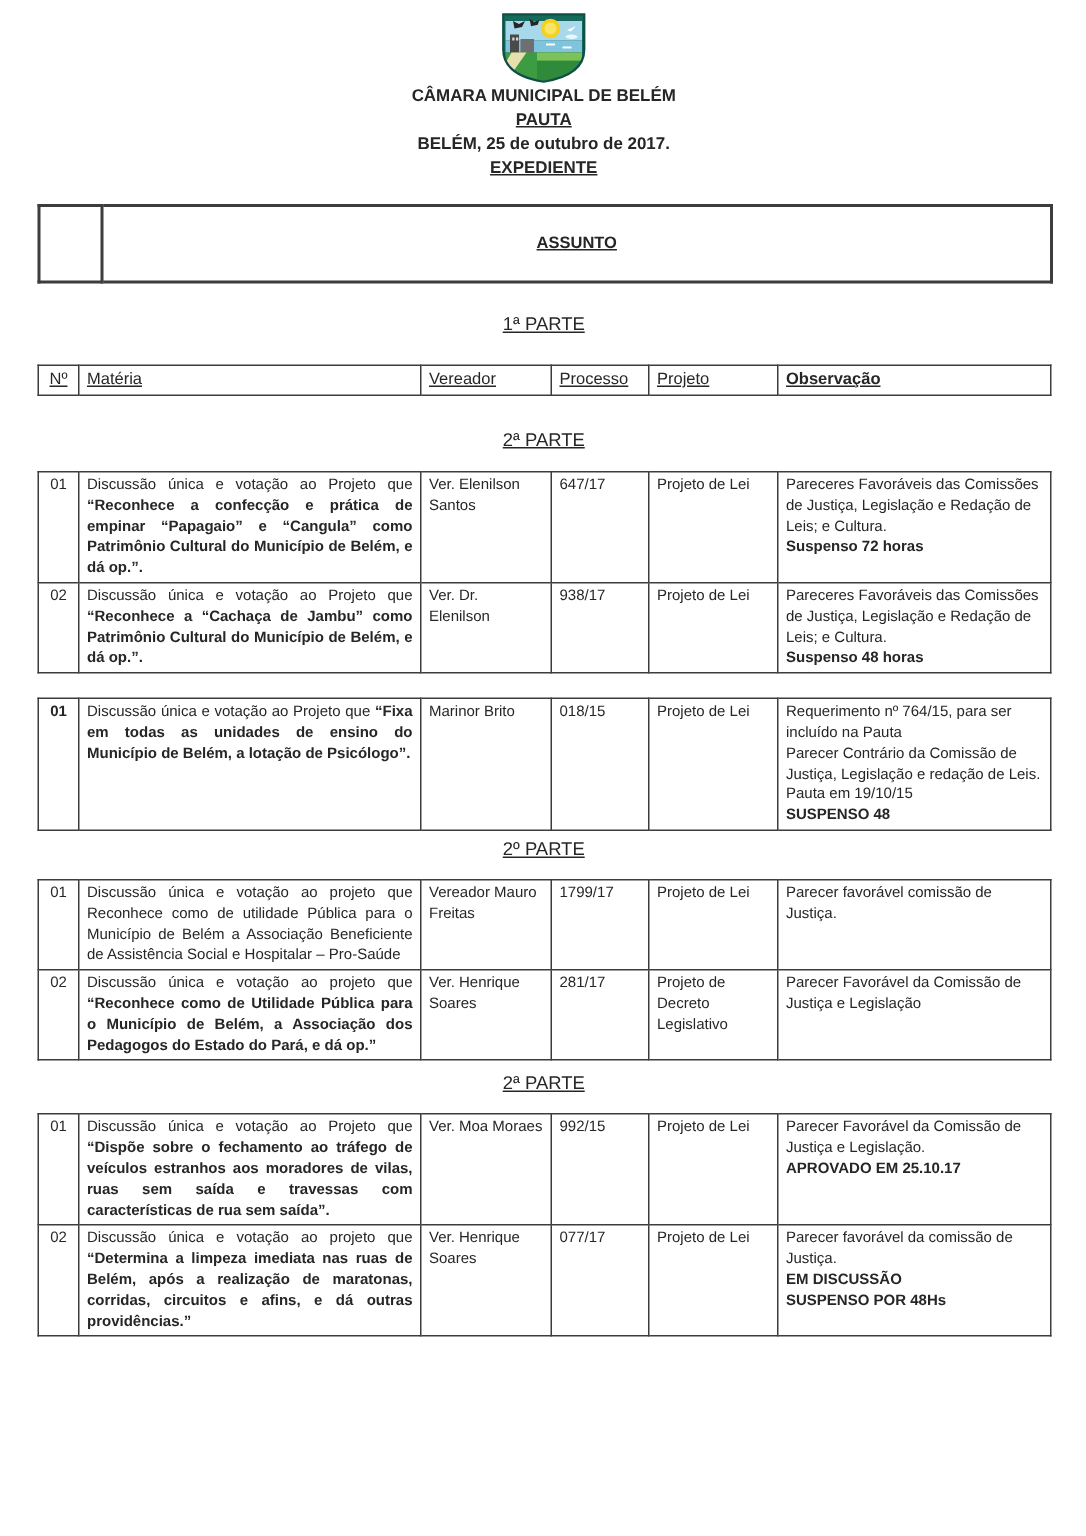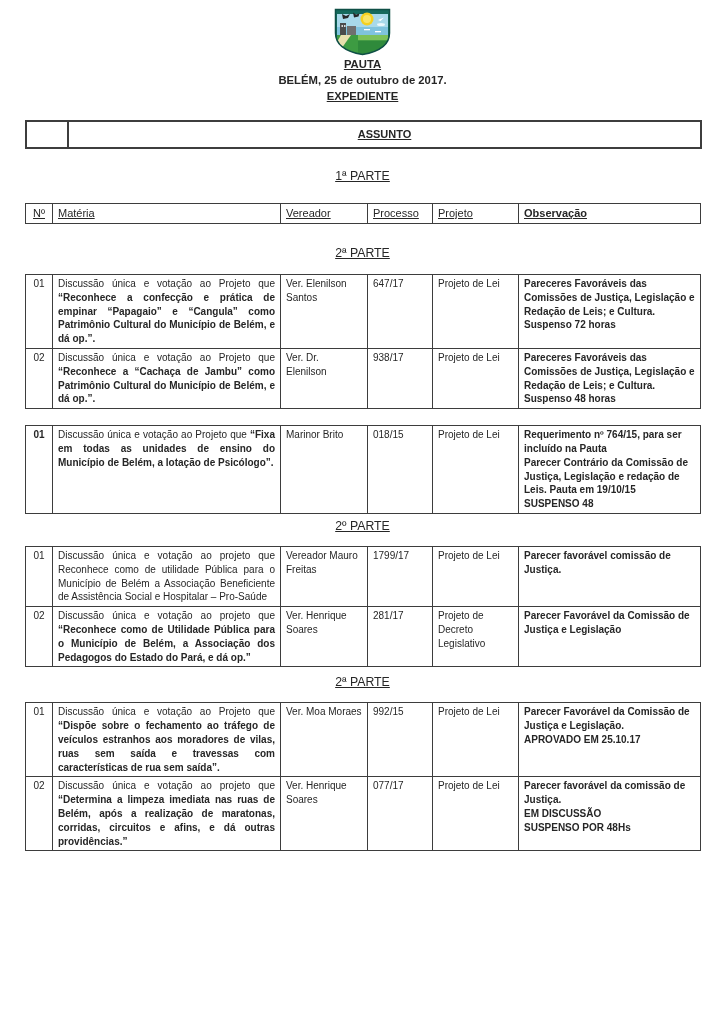--- a/index.html
+++ b/index.html
@@ -22,34 +22,34 @@
   table { border-collapse:collapse; table-layout:fixed; width:675px; }
   td {
     border:1.5px solid #3d3d3d;
     padding:2px 5px;
     font-size:10px;
     line-height:13.8px;
     vertical-align:top;
     overflow:hidden;
   }
   .assunto-tbl { margin-top:16px; }
-  .assunto-tbl td { border:2px solid #3d3d3d; padding:5px 4px; font-size:11px; line-height:15px; }
+  .assunto-tbl td { border:2px solid #3d3d3d; padding:17px 4px; font-size:11px; line-height:15px; }
   .assunto-tbl .assunto-cell { text-align:center; font-weight:bold; text-decoration:underline; }
 
   .part-heading {
     font-size:12.3px; line-height:16px;
     font-weight:normal; text-decoration:underline;
     text-align:center;
   }
   .cols-tbl { margin-top:19px;text-decoration:underline; }
   .cols-tbl td { padding:2px 5px; font-size:11px; line-height:15px; }
 
   .c-num { text-align:center; }
   .c-mat { text-align:justify; }
-  .preline { white-space:pre-line;font-weight:bold; }
+  .preline { white-space:pre-line; }
 
   .mt-part1   { margin-top:19px; }
   .mt-part2a  { margin-top:21px; }
   .mt-tblA    { margin-top:13px; }
   .mt-nocons  { margin-top:20px; }
   .mt-tblB    { margin-top:16px; }
   .mt-part2b  { margin-top:4px;  }
   .mt-tblC    { margin-top:12px; }
   .mt-part2c  { margin-top:7px;  }
   .mt-tblD    { margin-top:12px; }
@@ -84,20 +84,21 @@
         <rect x="10" y="17" width="1.5" height="2" fill="#d8d8d8"></rect>
         <rect x="3" y="27" width="51" height="20" fill="#3d9b42"></rect>
         <rect x="24" y="27" width="30" height="5.5" fill="#7cc15a"></rect>
         <path d="M24 32.5 h30 v15 h-30 z" fill="#2f8a3b"></path>
         <path d="M3 47 L17 27 H7 L3 34 Z" fill="#e8dfae"></path>
       </g>
       <path d="M1.5 1.5 H55.5 V25 Q55.5 42 28.5 46.5 Q1.5 42 1.5 25 Z" fill="none" stroke="#0f4f46" stroke-width="1.5"></path>
     </svg>
   </div>
 
+  <div class="hlb">CÂMARA MUNICIPAL DE BELÉM</div>
   <div class="hlb u">PAUTA</div>
   <div class="hlb">BELÉM, 25 de outubro de 2017.</div>
   <div class="hlb u">EXPEDIENTE</div>
 
   <table class="assunto-tbl">
     <colgroup>
         <col style="width:42px">
         <col style="width:633px">
       </colgroup>
     <tbody>

